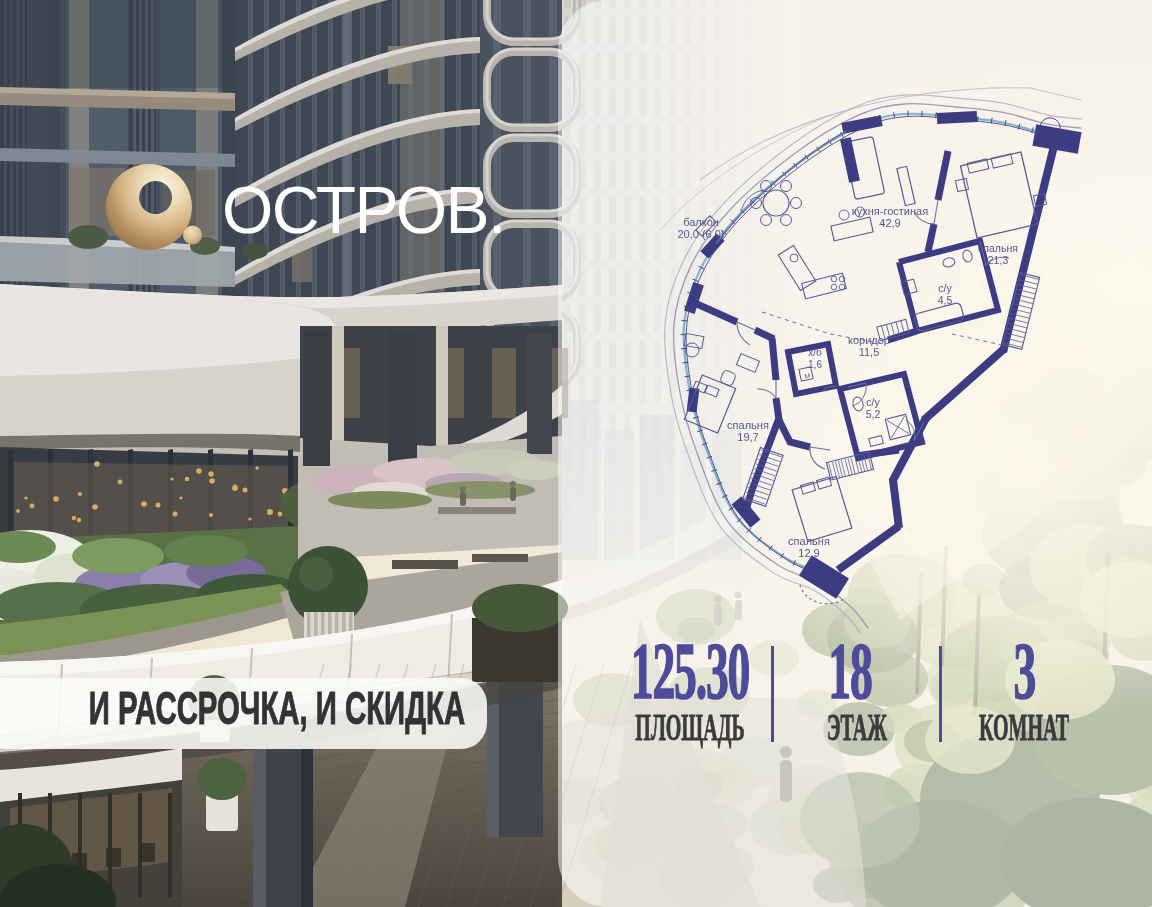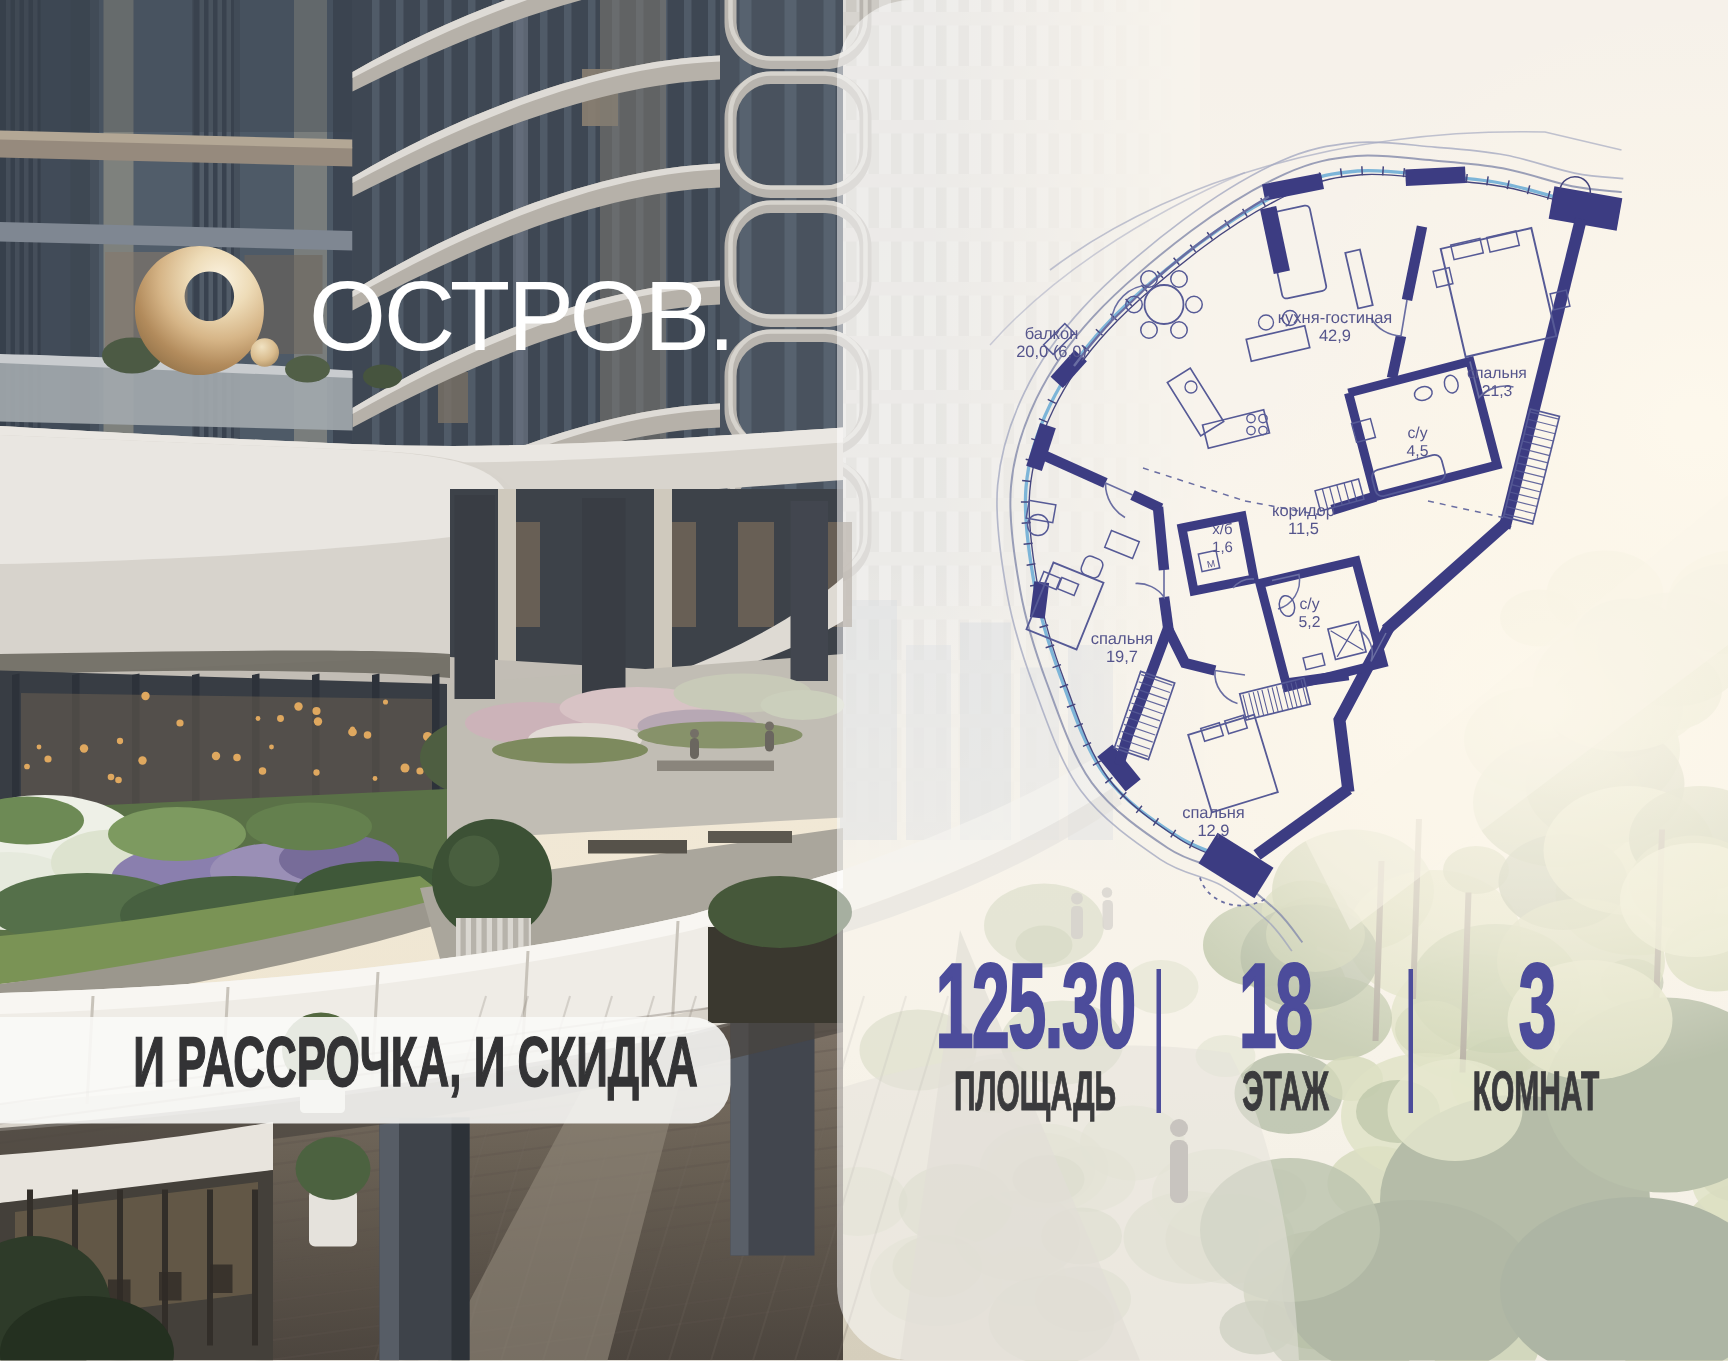--- a/index.html
+++ b/index.html
@@ -737,21 +737,21 @@
 <text x="748" y="441" font-size="11" fill="#55558c" text-anchor="middle" font-family="Liberation Sans,sans-serif">19,7</text>
 
 <text x="873" y="406" font-size="10.5" fill="#55558c" text-anchor="middle" font-family="Liberation Sans,sans-serif">с/у</text>
 <text x="873" y="418" font-size="10.5" fill="#55558c" text-anchor="middle" font-family="Liberation Sans,sans-serif">5,2</text>
 
 <text x="809" y="545" font-size="11" fill="#55558c" text-anchor="middle" font-family="Liberation Sans,sans-serif">спальня</text>
 <text x="809" y="557" font-size="11" fill="#55558c" text-anchor="middle" font-family="Liberation Sans,sans-serif">12,9</text>
 </g>
 </svg>
 
-<div class="abs" style="left:558px;top:630px;width:594px;height:130px;">
+<div class="abs" style="left:558px;top:630px;width:594px;height:130px;font-family:Liberation Serif, serif;">
 
   <div class="abs" style="left:132px;top:1px;width:0;height:0;">
     <div style="position:absolute;transform:translateX(-50%) scaleX(0.57);transform-origin:center;white-space:nowrap;font-weight:bold;font-size:80px;line-height:1;color:#4c4c9b;letter-spacing:-2px;-webkit-text-stroke:1.6px #4c4c9b;">125.30</div>
   </div>
 
   <div class="abs" style="left:132px;top:79px;width:0;">
     <div style="position:absolute;transform:translateX(-50%) scaleX(0.54);white-space:nowrap;font-weight:bold;font-size:37px;line-height:1;color:#3b3b3d;-webkit-text-stroke:0.8px #3b3b3d;">ПЛОЩАДЬ</div>
   </div>
 
   <div class="abs" style="left:213px;top:16px;width:2.5px;height:96px;background:#4c4c9b;"></div>
@@ -768,21 +768,21 @@
 
   <div class="abs" style="left:467px;top:1px;width:0;">
     <div style="position:absolute;transform:translateX(-50%) scaleX(0.57);white-space:nowrap;font-weight:bold;font-size:80px;line-height:1;color:#4c4c9b;-webkit-text-stroke:1.6px #4c4c9b;">3</div>
   </div>
 
   <div class="abs" style="left:466px;top:79px;width:0;">
     <div style="position:absolute;transform:translateX(-50%) scaleX(0.54);white-space:nowrap;font-weight:bold;font-size:37px;line-height:1;color:#3b3b3d;-webkit-text-stroke:0.8px #3b3b3d;">КОМНАТ</div>
   </div>
 </div>
 
-<div class="abs" style="left:0;top:0;width:560px;height:300px;">
+<div class="abs" style="left:16px;top:0;width:560px;height:300px;">
   <svg width="560" height="300" viewBox="0 0 560 300">
     <defs>
       <radialGradient id="gold" cx="0.66" cy="0.26" r="0.78">
         <stop offset="0" stop-color="#fbf3e1"></stop>
         <stop offset="0.3" stop-color="#eedcb8"></stop>
         <stop offset="0.6" stop-color="#d6b587"></stop>
         <stop offset="0.85" stop-color="#b28b5c"></stop>
         <stop offset="1" stop-color="#9c7a4f"></stop>
       </radialGradient>
       <radialGradient id="gold2" cx="0.4" cy="0.3" r="0.85">

